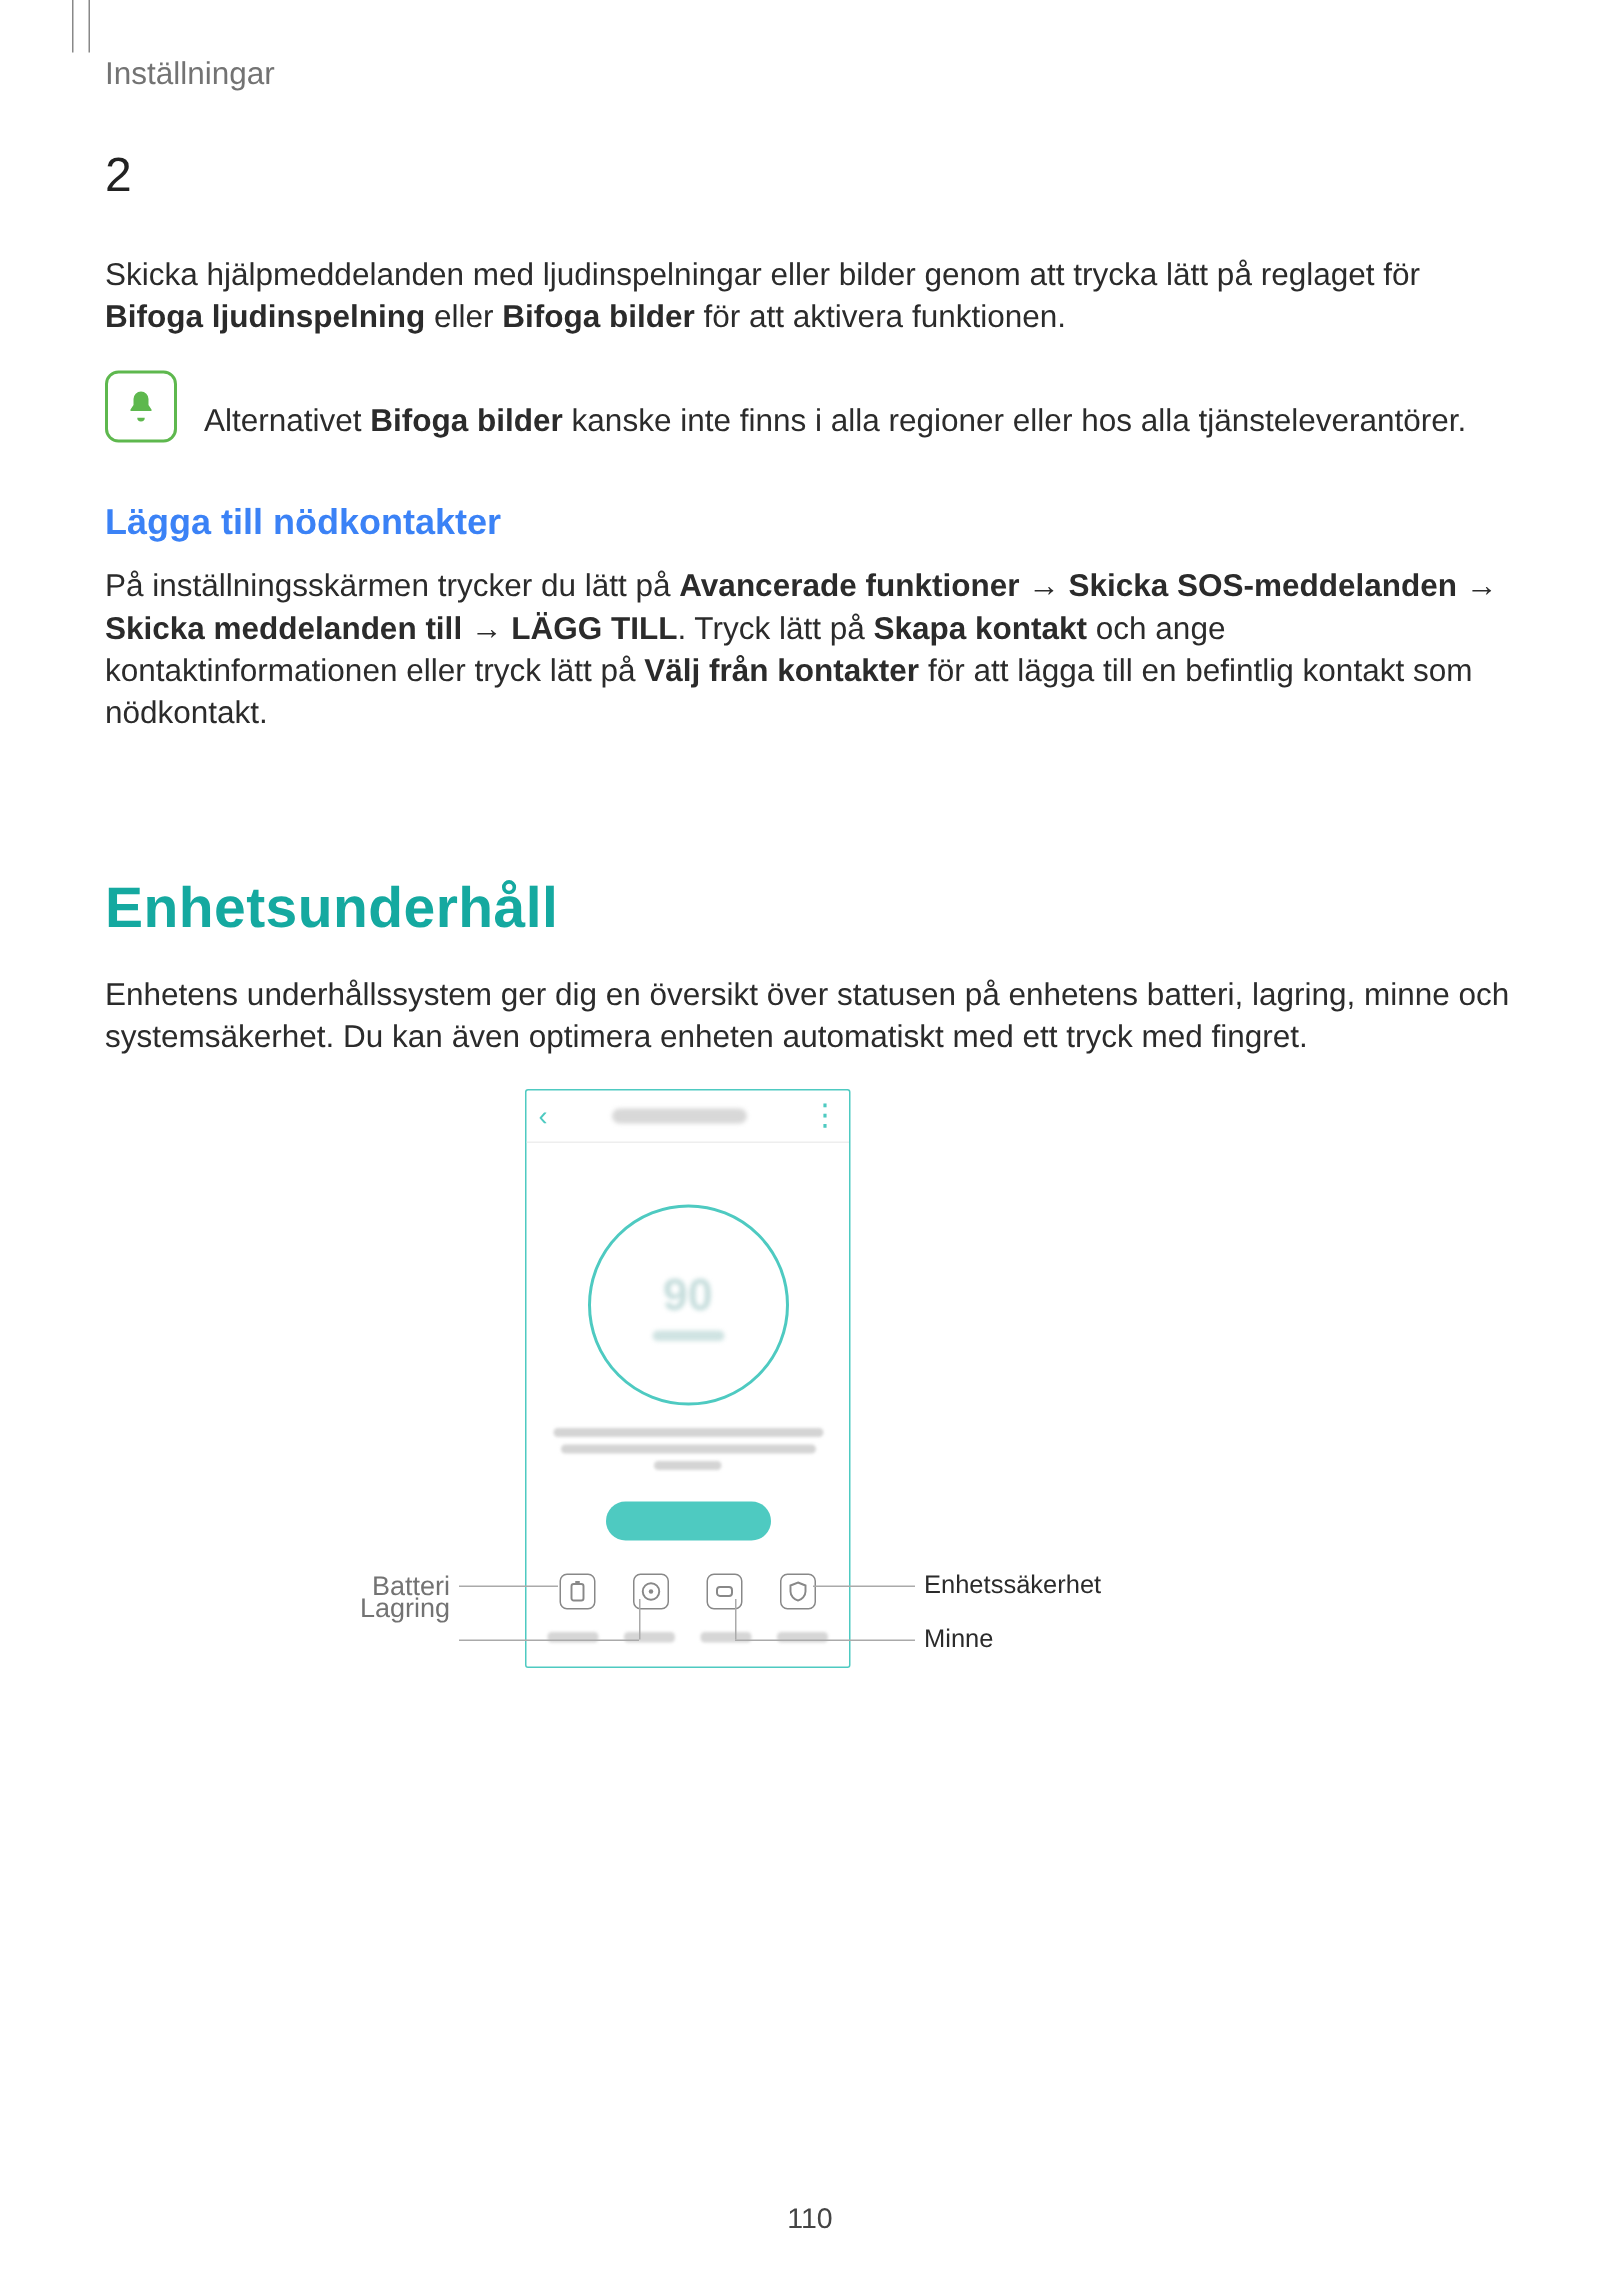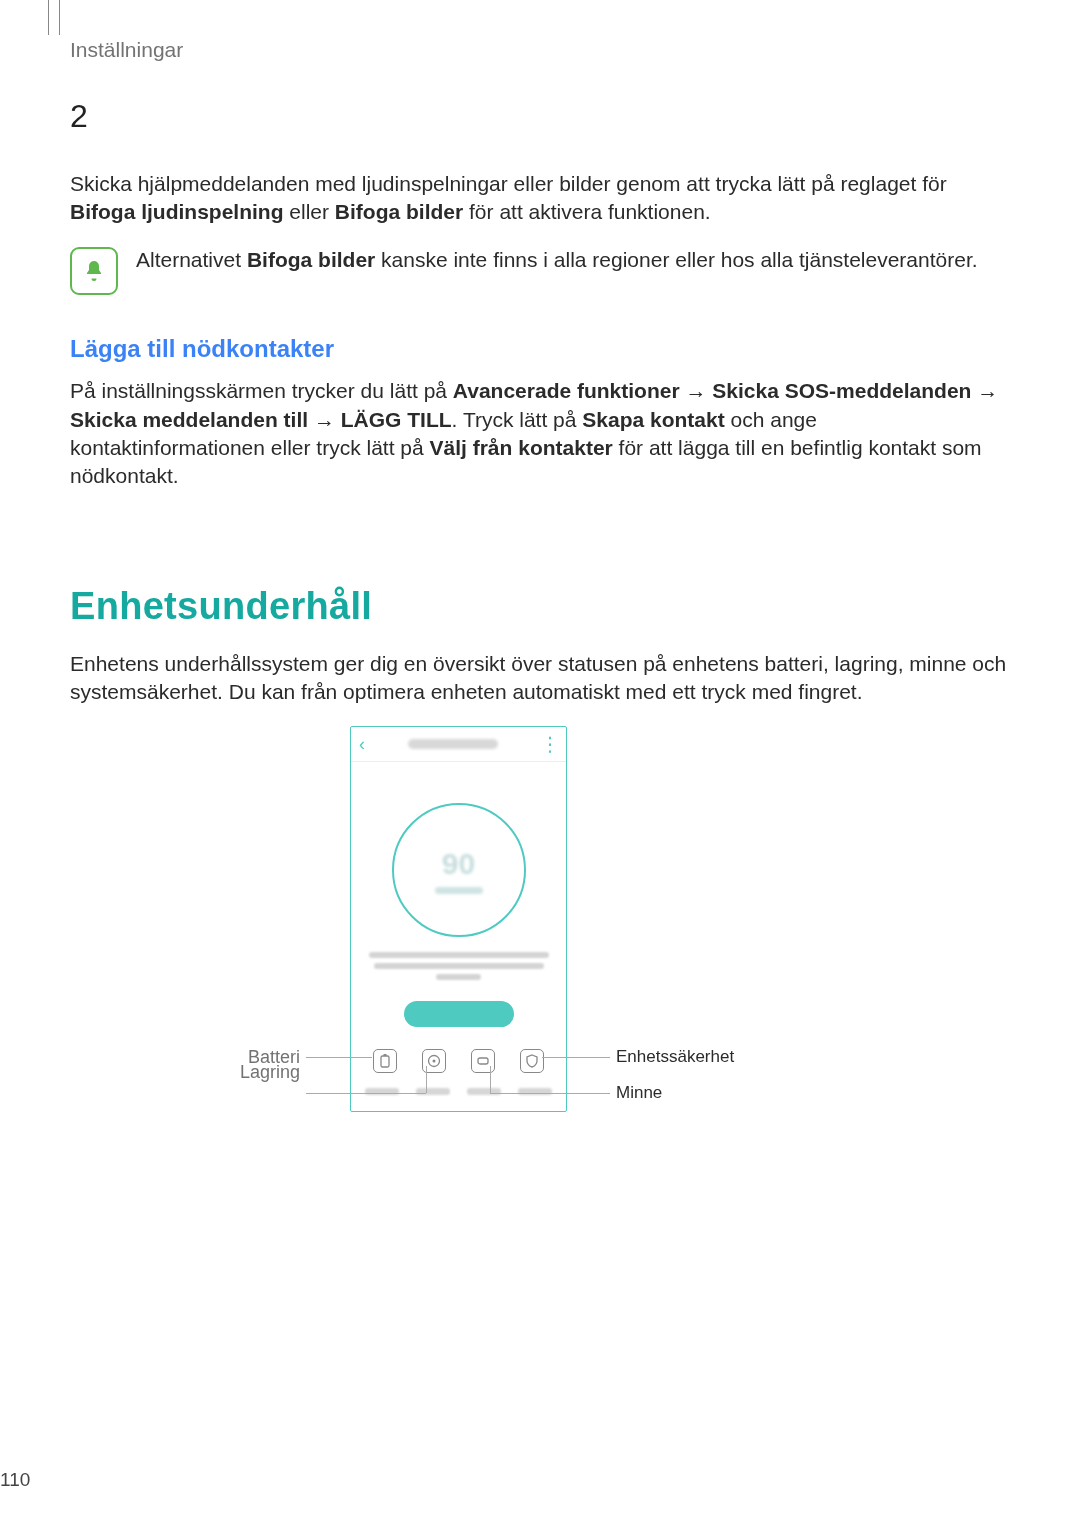--- a/index.html
+++ b/index.html
@@ -4,21 +4,21 @@
 <style>
 html,body{margin:0;padding:0;background:#fff}
 body{font-family:'Segoe UI',Tahoma,Arial,sans-serif;color:#2b2b2b;width:1080px;height:1527px;position:relative}
 .tab{position:absolute;left:48px;top:0;width:10px;height:35px;border-left:1px solid #888;border-right:1px solid #888}
 .header{position:absolute;left:70px;top:38px;font-size:21px;color:#737373}
 .content{position:absolute;left:70px;top:100px;width:945px}
 .step{display:flex;align-items:flex-start;margin-bottom:36px}
 .step-num{font-size:32px;font-weight:400;margin-right:14px;line-height:1.05;color:#222}
 .step-text{font-size:21px;line-height:1.33;flex:1;padding-top:2px}
 .para{font-size:21px;line-height:1.35;margin-bottom:20px}
-.note{display:flex;align-items:flex-start;margin-bottom:40px}
+.note{display:flex;align-items:flex-end;margin-bottom:40px}
 .note-icon{width:44px;height:44px;border:2px solid #5eb84e;border-radius:9px;display:flex;align-items:center;justify-content:center;margin-right:18px;margin-top:1px;flex:0 0 auto}
 .note-icon svg{width:24px;height:24px}
 .note-text{font-size:21px;line-height:1.33;flex:1}
 .h3{font-size:24px;font-weight:700;margin-bottom:14px;color:#3b82f6}
 .h2{font-size:38px;font-weight:700;color:#15a9a0;margin-top:94px;margin-bottom:22px;letter-spacing:.3px}
 strong{font-weight:700}
 .figwrap{position:relative;width:945px;height:400px;margin-top:20px}
 .phone{position:absolute;left:280px;top:0;width:215px;height:384px;border:1px solid #4ecac1;border-radius:2px;background:#fff;overflow:hidden}
 .topbar{height:34px;border-bottom:1px solid #eee;display:flex;align-items:center;justify-content:space-between;padding:0 8px}
 .back{color:#4ecac1;font-size:18px;line-height:1}
@@ -34,21 +34,21 @@
 .msg .l3{width:45px}
 .optbtn{position:absolute;top:274px;left:50%;transform:translateX(-50%);width:110px;height:26px;background:#4ecac1;border-radius:13px}
 .icons{position:absolute;bottom:38px;left:0;right:0;display:flex;justify-content:space-around;padding:0 10px}
 .icon{width:22px;height:22px;border:1.6px solid #888;border-radius:5px;display:flex;align-items:center;justify-content:center}
 .iconlabels{position:absolute;bottom:16px;left:0;right:0;display:flex;justify-content:space-around;padding:0 6px}
 .iconlabels div{width:34px;height:7px;background:#d6d6d6;border-radius:3px;filter:blur(1.2px)}
 .leadline{position:absolute;background:#aaa;height:1px}
 .leadv{position:absolute;background:#aaa;width:1px}
 .lblleft{position:absolute;font-size:18px;text-align:right;color:#737373}
 .lblright{position:absolute;font-size:17px;text-align:right;color:#2b2b2b}
-.pagenum{position:absolute;bottom:36px;left:0;right:0;text-align:left;font-size:19px;color:#444}
+.pagenum{position:absolute;bottom:36px;left:0;right:0;text-align:center;font-size:19px;color:#444}
 </style>
 </head>
 <body>
 
 <div class="tab"></div>
 <div class="header">Inställningar</div>
 
 <div class="content">
 
   <div class="step">
@@ -71,21 +71,21 @@
   </div>
 
   <div class="h3">Lägga till nödkontakter</div>
 
   <div class="para">
     <span>På inställningsskärmen trycker du lätt på </span><strong>Avancerade funktioner</strong><span> → </span><strong>Skicka SOS-meddelanden</strong><span> → </span><strong>Skicka meddelanden till</strong><span> → </span><strong>LÄGG TILL</strong><span>. Tryck lätt på </span><strong>Skapa kontakt</strong><span> och ange kontaktinformationen eller tryck lätt på </span><strong>Välj från kontakter</strong><span> för att lägga till en befintlig kontakt som nödkontakt.</span>
   </div>
 
   <div class="h2">Enhetsunderhåll</div>
 
-  <div class="para">Enhetens underhållssystem ger dig en översikt över statusen på enhetens batteri, lagring, minne och systemsäkerhet. Du kan från optimera enheten automatiskt med ett tryck med fingret.</div>
+  <div class="para">Enhetens underhållssystem ger dig en översikt över statusen på enhetens batteri, lagring, minne och systemsäkerhet. Du kan även optimera enheten automatiskt med ett tryck med fingret.</div>
 
   <div class="figwrap">
     <div class="phone">
       <div class="topbar">
         <span class="back">‹</span>
         <span class="blurtitle"></span>
         <span class="dots">⋮</span>
       </div>
       <div class="circle">
         <div class="circscore">90</div>

